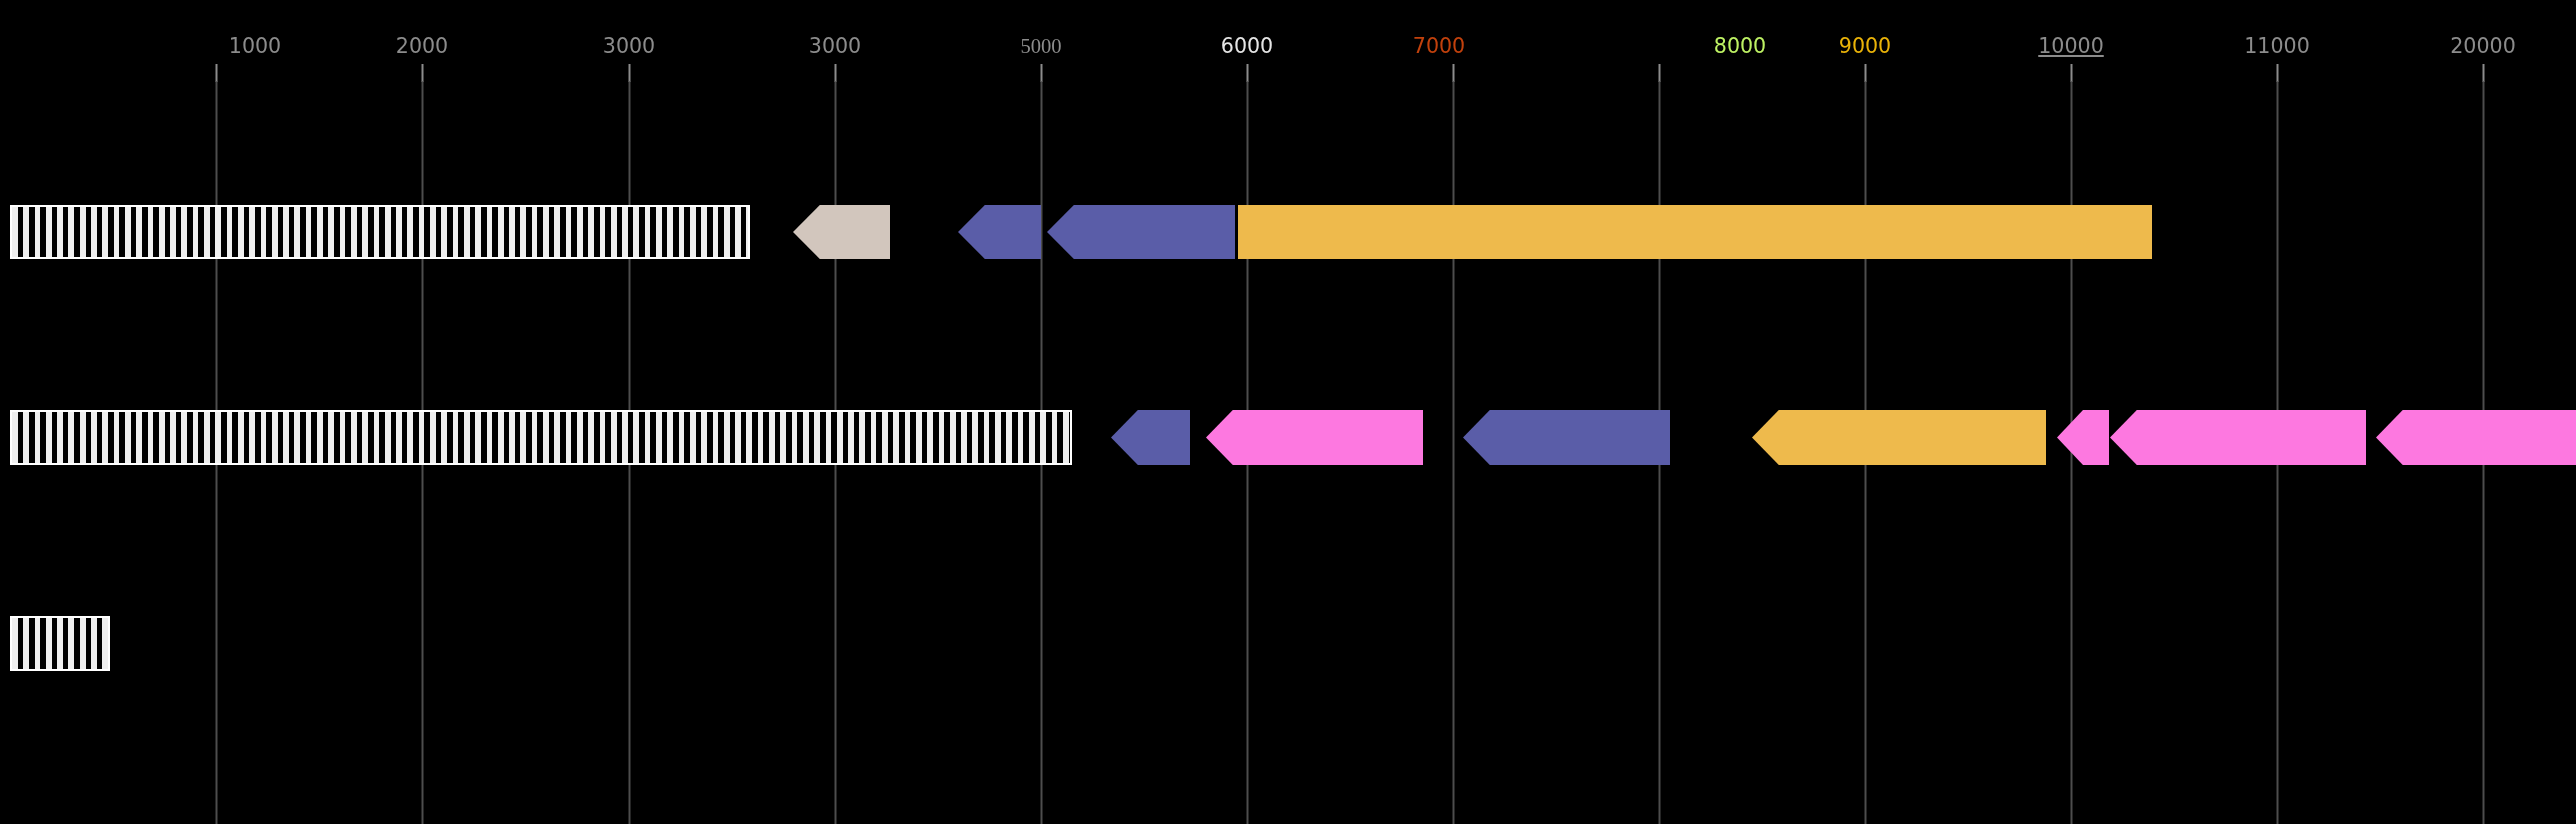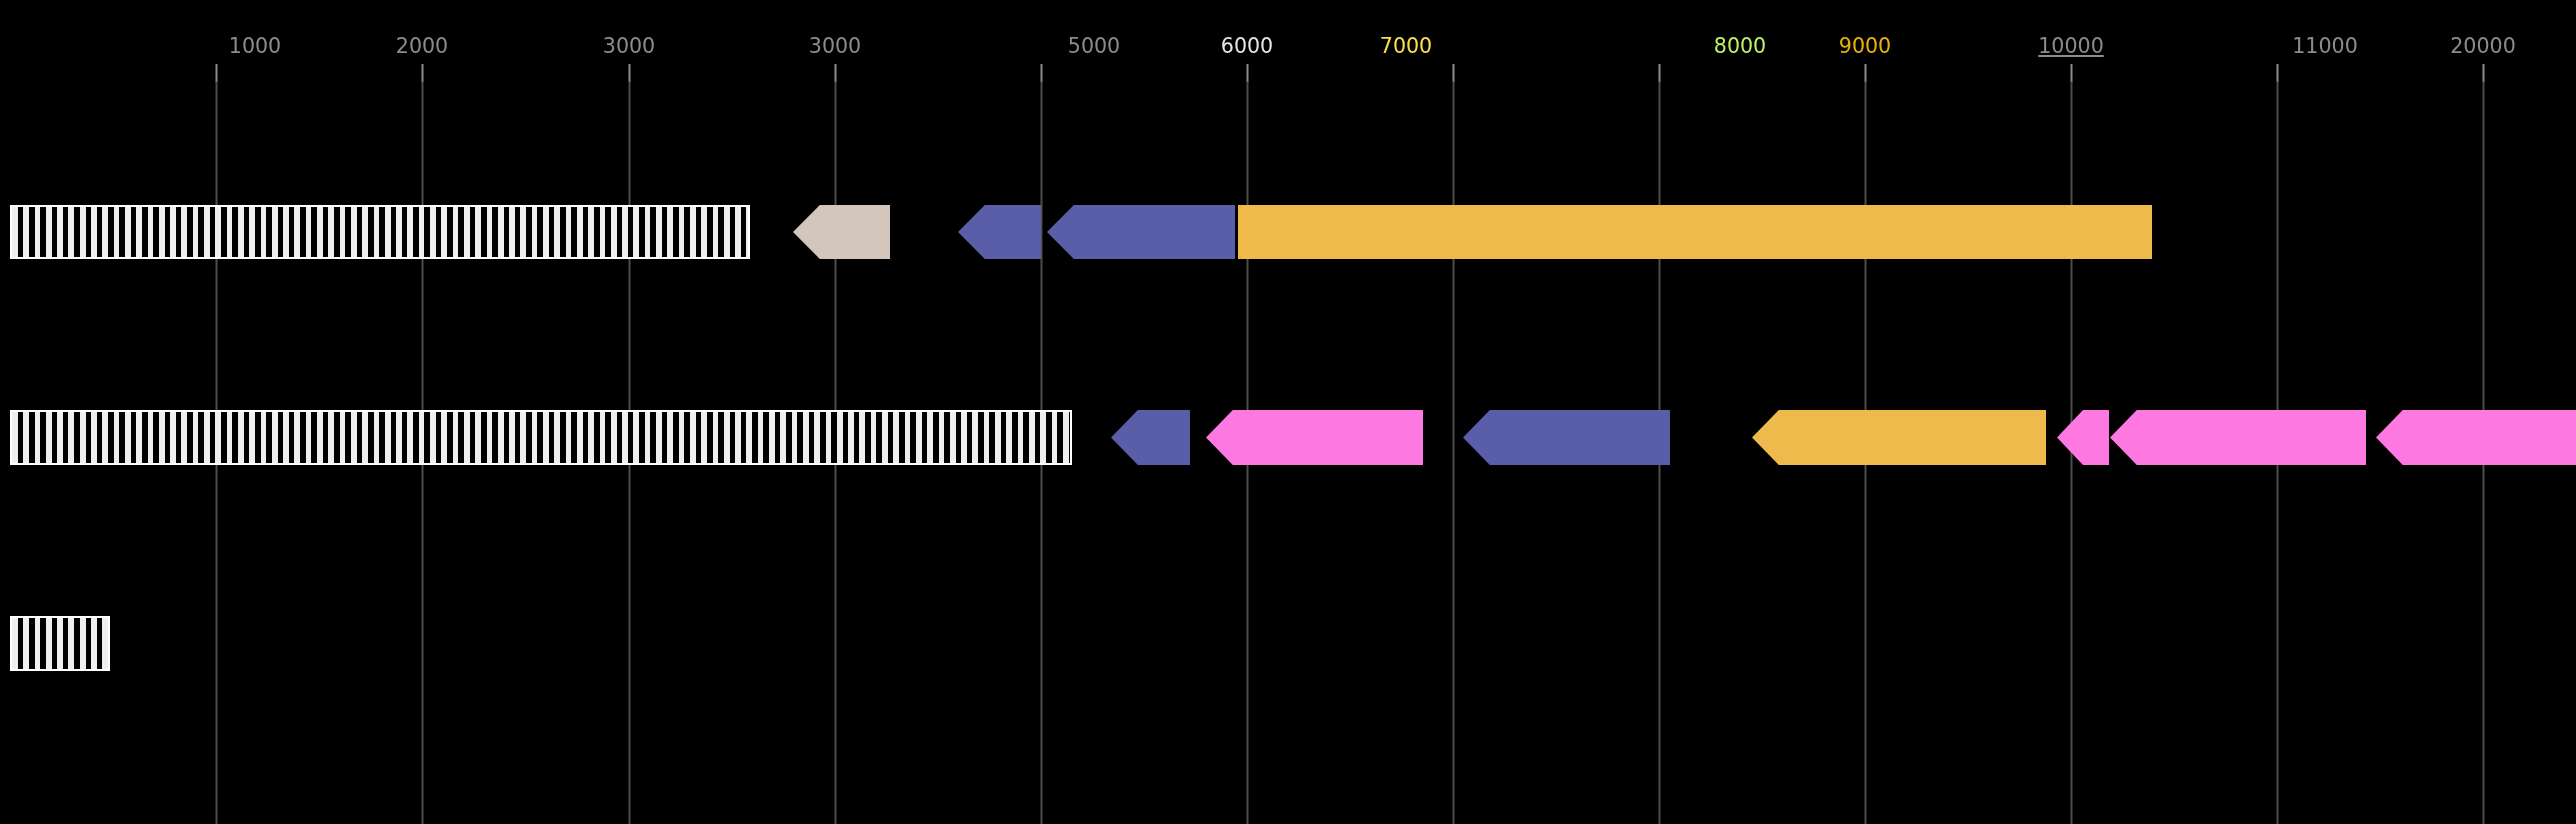--- a/index.html
+++ b/index.html
@@ -61,39 +61,39 @@
       <div class="gridline" style="left: 216px; background: rgb(90, 90, 90);"></div>
       <div class="tick-label" style="left: 422px; color: rgb(140, 140, 140);">2000</div>
       <div class="tick-mark" style="left: 422px; background: rgb(140, 140, 140);"></div>
       <div class="gridline" style="left: 422px; background: rgb(90, 90, 90);"></div>
       <div class="tick-label" style="left: 629px; color: rgb(140, 140, 140);">3000</div>
       <div class="tick-mark" style="left: 629px; background: rgb(140, 140, 140);"></div>
       <div class="gridline" style="left: 629px; background: rgb(90, 90, 90);"></div>
       <div class="tick-label" style="left: 835px; color: rgb(140, 140, 140);">3000</div>
       <div class="tick-mark" style="left: 835px; background: rgb(140, 140, 140);"></div>
       <div class="gridline" style="left: 835px; background: rgb(90, 90, 90);"></div>
-      <div class="tick-label" style="left: 1094px; color: rgb(140, 140, 140);">5000</div>
+      <div class="tick-label" style="left: 1041px; color: rgb(140, 140, 140); font-family: Liberation Serif, serif;">5000</div>
       <div class="tick-mark" style="left: 1041px; background: rgb(140, 140, 140);"></div>
       <div class="gridline" style="left: 1041px; background: rgb(90, 90, 90);"></div>
       <div class="tick-label" style="left: 1247px; color: #e5e5e5;">6000</div>
       <div class="tick-mark" style="left: 1247px; background: rgb(140, 140, 140);"></div>
       <div class="gridline" style="left: 1247px; background: rgb(90, 90, 90);"></div>
-      <div class="tick-label" style="left: 1406px; color: #fde047;">7000</div>
+      <div class="tick-label" style="left: 1439px; color: #c2410c;">7000</div>
       <div class="tick-mark" style="left: 1453px; background: rgb(140, 140, 140);"></div>
       <div class="gridline" style="left: 1453px; background: rgb(90, 90, 90);"></div>
       <div class="tick-label" style="left: 1740px; color: #bef264;">8000</div>
       <div class="tick-mark" style="left: 1659px; background: rgb(140, 140, 140);"></div>
       <div class="gridline" style="left: 1659px; background: rgb(90, 90, 90);"></div>
       <div class="tick-label" style="left: 1865px; color: #eab308;">9000</div>
       <div class="tick-mark" style="left: 1865px; background: rgb(140, 140, 140);"></div>
       <div class="gridline" style="left: 1865px; background: rgb(90, 90, 90);"></div>
       <div class="tick-label" style="left: 2071px; color: rgb(140, 140, 140); text-decoration: underline;">10000</div>
       <div class="tick-mark" style="left: 2071px; background: rgb(140, 140, 140);"></div>
       <div class="gridline" style="left: 2071px; background: rgb(90, 90, 90);"></div>
-      <div class="tick-label" style="left: 2277px; color: rgb(140, 140, 140); margin-left: 48px;">11000</div>
+      <div class="tick-label" style="left: 2277px; color: rgb(140, 140, 140);">11000</div>
       <div class="tick-mark" style="left: 2277px; background: rgb(140, 140, 140);"></div>
       <div class="gridline" style="left: 2277px; background: rgb(90, 90, 90);"></div>
       <div class="tick-label" style="left: 2483px; color: rgb(140, 140, 140);">20000</div>
       <div class="tick-mark" style="left: 2483px; background: rgb(140, 140, 140);"></div>
       <div class="gridline" style="left: 2483px; background: rgb(90, 90, 90);"></div>
     </div>
 
   <div class="track track-1" id="track-1" style="top: 205px; height: 54px;">
       <div class="hatch" style="left: 10.3px; width: 740px; border-color: rgb(255, 255, 255);"></div>
       <div class="feat dir-left" title="feature-1-1" style="left: 793px; width: 97px; background: rgb(210, 198, 189); clip-path: polygon(0% 50%, 27.6596% 0%, 100% 0%, 100% 100%, 27.6596% 100%);"></div>

